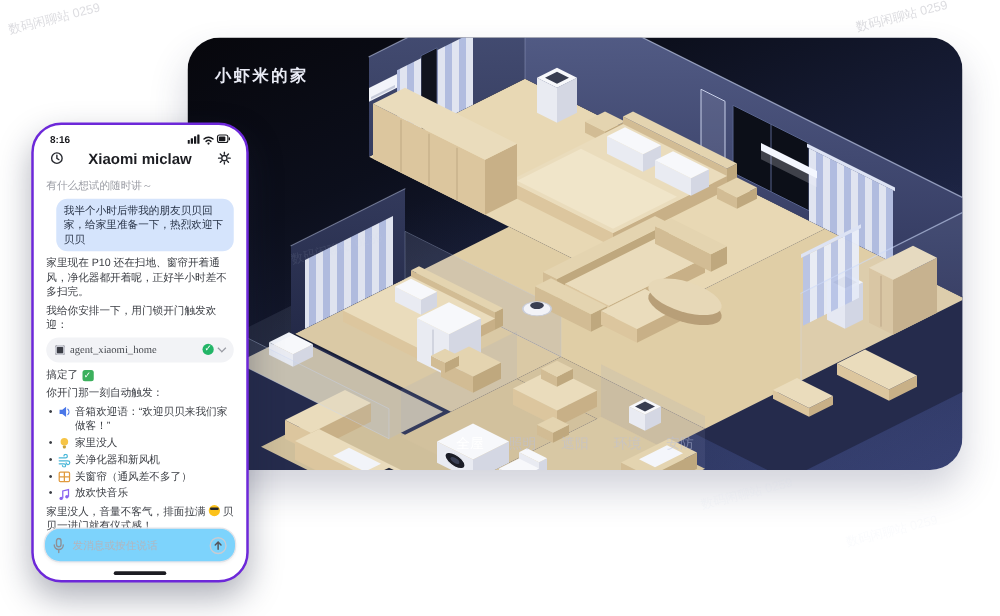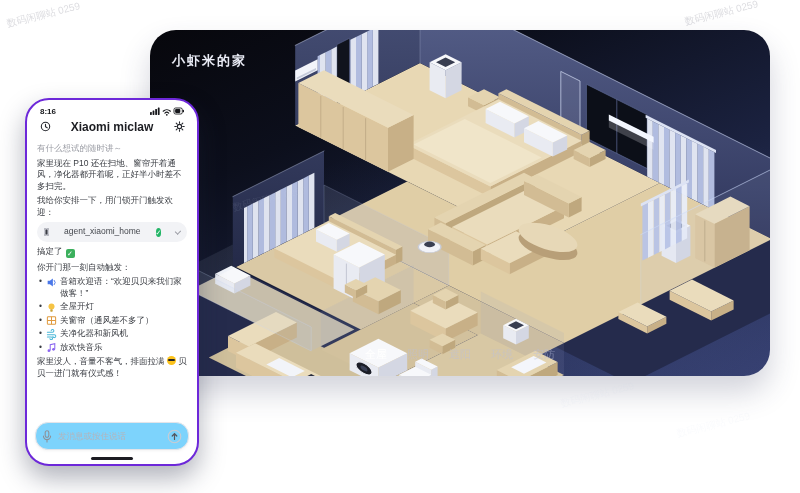--- a/index.html
+++ b/index.html
@@ -29,22 +29,22 @@
   .p-header{position:relative;height:22px;display:flex;align-items:center;justify-content:center;}
   .p-header .title{font-size:12px;font-weight:700;color:#1c1d22;}
   .hbtn{position:absolute;top:3px;width:14px;height:14px;display:flex;align-items:center;justify-content:center;cursor:pointer;}
   .hbtn.left{left:11px;} .hbtn.right{right:11px;}
   .chat{padding:2px 10px 0 10px;font-size:8.5px;line-height:11.5px;color:#3a3d43;}
   .chat p{margin:3px 0;}
   .muted{color:#9a9ca4;}
   .bullet::before{content:"•  ";color:#3a3d43;}
   .bubble-row{display:flex;justify-content:flex-end;margin:4px 0;}
   .bubble{max-width:130px;background:#d5e4fc;color:#273246;border-radius:9px;padding:4px 6px;}
-  .agent-card{display:flex;align-items:center;gap:15px;height:20px;background:#f2f3f6;border-radius:10px;
-              padding:0 7px;margin:4px 0;cursor:pointer;}
+  .agent-card{display:flex;align-items:center;gap:4px;height:20px;background:#f2f3f6;border-radius:10px;
+              padding:0 7px;margin:4px 0;cursor:pointer;font-family:Liberation Serif, serif;}
   .agent-card .aname{flex:1;font-size:8.5px;color:#45484e;}
   .agent-ic{width:8px;height:8px;border-radius:2px;background:#3a3d45;box-shadow:inset 0 0 0 1.5px #caccd4;}
   .gcheck{width:9px;height:9px;border-radius:50%;background:#23b567;color:#fff;font-size:7px;line-height:9px;text-align:center;}
   .chev{width:4px;height:4px;border-right:1.2px solid #9a9ca4;border-bottom:1.2px solid #9a9ca4;transform:rotate(45deg);margin-top:-2px;}
   .done-row{display:flex;align-items:flex-end;gap:3px;margin:4px 0;}
   .echeck{display:inline-block;width:9px;height:9px;border-radius:2px;background:#3cb05d;color:#fff;font-size:7px;line-height:9px;text-align:center;}
   .act{display:flex;align-items:flex-start;gap:3px;margin:2px 0 2px 2px;}
   .act::before{content:"•";color:#3a3d43;margin-right:1px;}
   .aicon{width:11px;height:11px;flex:0 0 11px;margin-top:0.5px;}
   .cool{display:inline-block;width:9px;height:9px;border-radius:50%;background:#fcc21b;position:relative;vertical-align:-1px;}
@@ -398,20 +398,23 @@
           <g stroke="#26282e" stroke-width="1.1" stroke-linecap="round">
             <path d="M5.5 0.8v1.5M5.5 8.7v1.5M0.8 5.5h1.5M8.7 5.5h1.5M2.2 2.2l1 1M7.8 7.8l1 1M8.8 2.2l-1 1M3.2 7.8l-1 1"></path>
           </g>
           <circle cx="5.5" cy="5.5" r="2.1" fill="none" stroke="#26282e" stroke-width="1.1"></circle>
         </svg>
       </span>
     </div>
 
     <div class="chat">
       <p class="muted">有什么想试的随时讲～</p>
+      <div class="bubble-row">
+          <div class="bubble">我半个小时后带我的朋友贝贝回家，给家里准备一下，热烈欢迎下贝贝</div>
+        </div>
       <p>家里现在 P10 还在扫地、窗帘开着通风，净化器都开着呢，正好半小时差不多扫完。</p>
       <p>我给你安排一下，用门锁开门触发欢迎：</p>
       <div class="agent-card">
         <span class="agent-ic"></span>
         <span class="aname">agent_xiaomi_home</span>
         <span class="gcheck">✓</span>
         <span class="chev"></span>
       </div>
       <div class="done-row">
         <span>搞定了</span>
@@ -428,40 +431,40 @@
         </span>
         <span>音箱欢迎语：“欢迎贝贝来我们家做客！”</span>
       </div>
       <div class="act">
         <span class="aicon">
           <svg width="11" height="11" viewBox="0 0 12 12">
               <circle cx="6" cy="4.8" r="3.3" fill="#f6c445"></circle>
               <rect x="4.7" y="8" width="2.6" height="2.6" rx="0.7" fill="#c9a23a"></rect>
             </svg>
         </span>
-        <span>全屋开灯</span>
-      </div>
-      <div class="act">
-        <span class="aicon">
-          <svg width="11" height="11" viewBox="0 0 12 12">
-              <rect x="1.5" y="1.8" width="9" height="8.4" rx="1" fill="none" stroke="#e09a3e" stroke-width="1.1"></rect>
-              <path d="M6 1.8v8.4M1.5 6h9" stroke="#e09a3e" stroke-width="1.1"></path>
-            </svg>
-        </span>
-        <span>关窗帘（通风差不多了）</span>
+        <span>家里没人</span>
       </div>
       <div class="act">
         <span class="aicon">
           <svg width="11" height="11" viewBox="0 0 12 12" fill="none" stroke="#49b7d8" stroke-width="1.1" stroke-linecap="round">
               <path d="M1.5 3.6h5.6a1.5 1.5 0 1 0-1.5-1.7"></path>
               <path d="M1.5 6.2h7.6a1.6 1.6 0 1 1-1.6 1.8"></path>
               <path d="M1.5 8.8h4.2a1.4 1.4 0 1 1-1.4 1.5"></path>
             </svg>
         </span>
         <span>关净化器和新风机</span>
+      </div>
+      <div class="act">
+        <span class="aicon">
+          <svg width="11" height="11" viewBox="0 0 12 12">
+              <rect x="1.5" y="1.8" width="9" height="8.4" rx="1" fill="none" stroke="#e09a3e" stroke-width="1.1"></rect>
+              <path d="M6 1.8v8.4M1.5 6h9" stroke="#e09a3e" stroke-width="1.1"></path>
+            </svg>
+        </span>
+        <span>关窗帘（通风差不多了）</span>
       </div>
       <div class="act">
         <span class="aicon">
           <svg width="11" height="11" viewBox="0 0 12 12">
               <path d="M4.6 9.4V3l5-1.2v6.2" stroke="#8a64f0" stroke-width="1.1" fill="none"></path>
               <circle cx="3.2" cy="9.5" r="1.5" fill="#8a64f0"></circle>
               <circle cx="8.2" cy="8" r="1.5" fill="#8a64f0"></circle>
             </svg>
         </span>
         <span>放欢快音乐</span>

